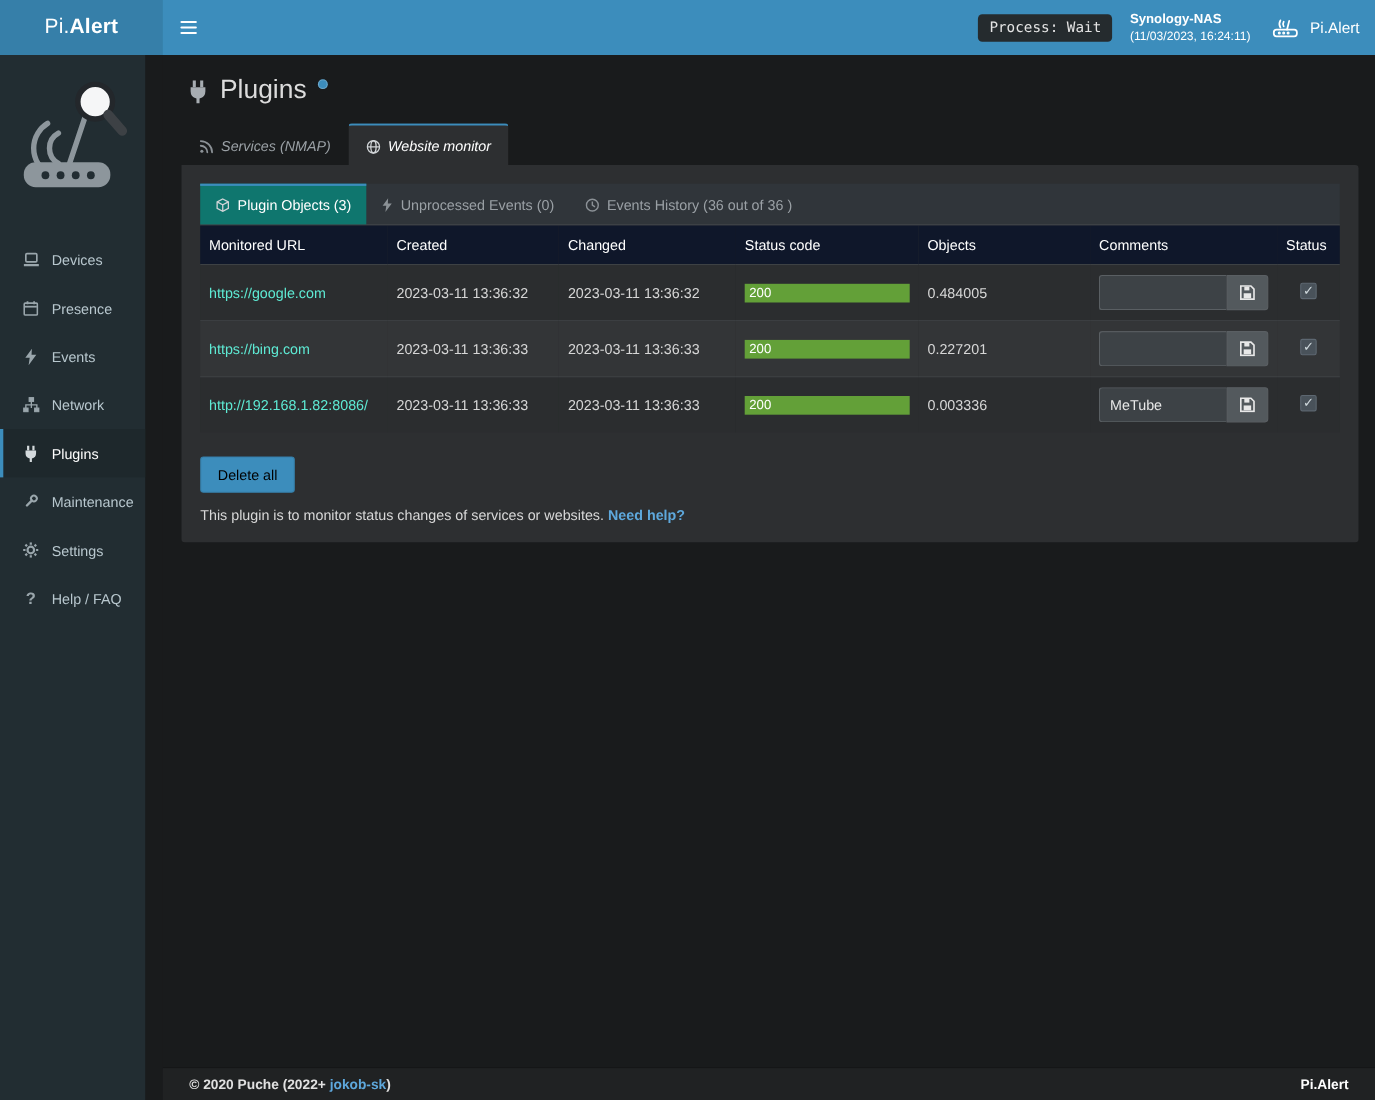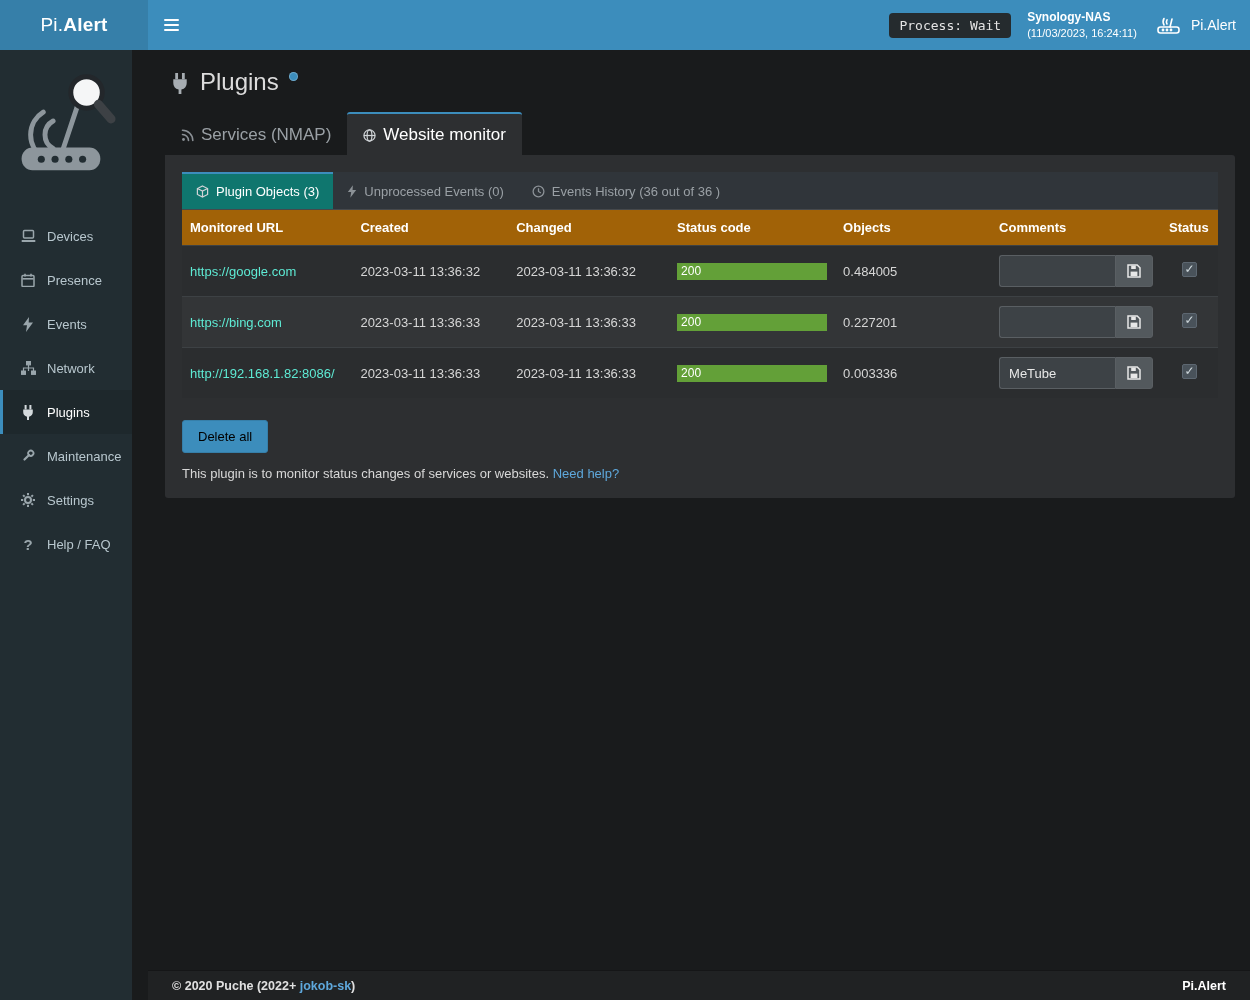--- a/index.html
+++ b/index.html
@@ -37,37 +37,37 @@
 
   
   .content { position:absolute; top:50px; left:148px; right:0; bottom:30px; background:#191b1c; overflow:hidden; }
   .page-head { display:flex; align-items:flex-start; gap:10px; padding:18px 0 0 22px; color:#d6d6d6; }
   .page-head .ptitle { font-size:24px; font-weight:normal; color:#dcdcdc; }
   .page-head .picon { color:#a7adb2; margin-top:5px; }
   .title-badge { width:9px; height:9px; border-radius:50%; background:#3c8dbc; display:inline-block; margin-top:4px;
                  box-shadow:0 0 0 1px rgba(255,255,255,.25) inset; }
 
   .outer-tabs { display:flex; margin:16px 15px 0 17px; }
-  .otab { display:flex; align-items:center; gap:7px; padding:11px 16px 10px 16px; font-size:17px;
-          color:#9aa0a5; cursor:pointer; border-top:2px solid transparent; border-radius:3px 3px 0 0; }
+  .otab { display:flex; align-items:flex-end; gap:7px; padding:11px 16px 10px 16px; font-size:13px;
+          color:#9aa0a5; cursor:pointer; border-top:2px solid transparent; border-radius:3px 3px 0 0;font-style:italic; }
   .otab .ticon { display:inline-flex; color:#8b9196; }
   .otab.active { background:#2d2f31; color:#fff; border-top-color:#3c8dbc; }
   .otab.active .ticon { color:#d0d4d7; }
 
   .panel { margin:0 15px 0 17px; background:#2d2f31; border-radius:0 3px 3px 3px; padding:17px; min-height:332px; }
 
   .inner-tabs { display:flex; background:#30353a; border-bottom:1px solid #46494c; }
   .itab { display:flex; align-items:center; gap:7px; padding:10px 14px; font-size:13px; color:#9aa0a5;
           cursor:pointer; border-top:2px solid transparent; }
   .itab .ticon { display:inline-flex; color:#8b9196; }
   .itab.active { background:#0f766e; color:#fff; border-top-color:#3c8dbc; }
   .itab.active .ticon { color:#d0d4d7; }
 
   table.objects { width:100%; border-collapse:collapse; }
-  table.objects th { background:#a16207; color:#ffffff; font-size:13px; font-weight:bold; text-align:left;
+  table.objects th { background:#0f172a; color:#ffffff; font-size:13px; font-weight:normal; text-align:left;
                      padding:10px 8px; }
   th.col-5 { text-align:center; }
   th.col-6 { text-align:right; padding-right:4px; }
   .col-0{width:16.5%} .col-1{width:15.5%} .col-2{width:16%} .col-3{width:15.5%}
   .col-4{width:15.5%} .col-5{width:15.5%} .col-6{width:5.5%}
   table.objects td { padding:9px 8px; font-size:13px; color:#d6d6d6; border-top:1px solid #3d4144; vertical-align:middle; }
   table.objects tbody tr:nth-child(odd)  { background:#2b2d2f; }
   table.objects tbody tr:nth-child(even) { background:#333537; }
   td a { color:#5eead4; text-decoration:none; }
   .status-bar { width:150px; height:17px; background:#63a038; color:#fff; font-size:12px;
@@ -79,21 +79,21 @@
   .save-btn { width:38px; height:32px; background:#53595d; border:1px solid #5a5f63; border-radius:0 3px 3px 0;
               display:flex; align-items:center; justify-content:center; cursor:pointer; color:#e8e8e8; }
   .td-status { text-align:center; }
   .cbx { display:inline-block; width:15px; height:15px; background:#49525a; border:1px solid #5d6771;
          border-radius:2px; cursor:pointer; position:relative; }
   .cbx.checked::after { content:"\2713"; position:absolute; left:1.5px; top:-1px; color:#cfd8dc; font-size:12px; }
 
   .delete-btn { margin-top:22px; background:#3c8dbc; border:1px solid #367fa9; color:#000000; font-size:13px;
                 padding:8px 15px; border-radius:3px; cursor:pointer; font-family:"Liberation Sans", sans-serif; }
   .plugin-desc { margin-top:13px; font-size:13px; color:#d8d8d8; }
-  .plugin-desc a { color:#5ea8dc; text-decoration:none; cursor:pointer; }
+  .plugin-desc a { color:#5ea8dc; text-decoration:none; cursor:pointer;font-weight:bold; }
 
   
   .footer { position:absolute; left:148px; right:0; bottom:0; height:30px; background:#202223;
             border-top:1px solid #151617; display:flex; align-items:center; padding:0 24px; z-index:4; }
   .footer .left { font-size:12.5px; color:#e0e0e0; font-weight:bold; }
   .footer .left a { color:#5ea8dc; text-decoration:none; cursor:pointer; }
   .footer .right { margin-left:auto; font-size:12.5px; color:#ffffff; font-weight:bold; }
 
   svg { display:block; }
 </style>

